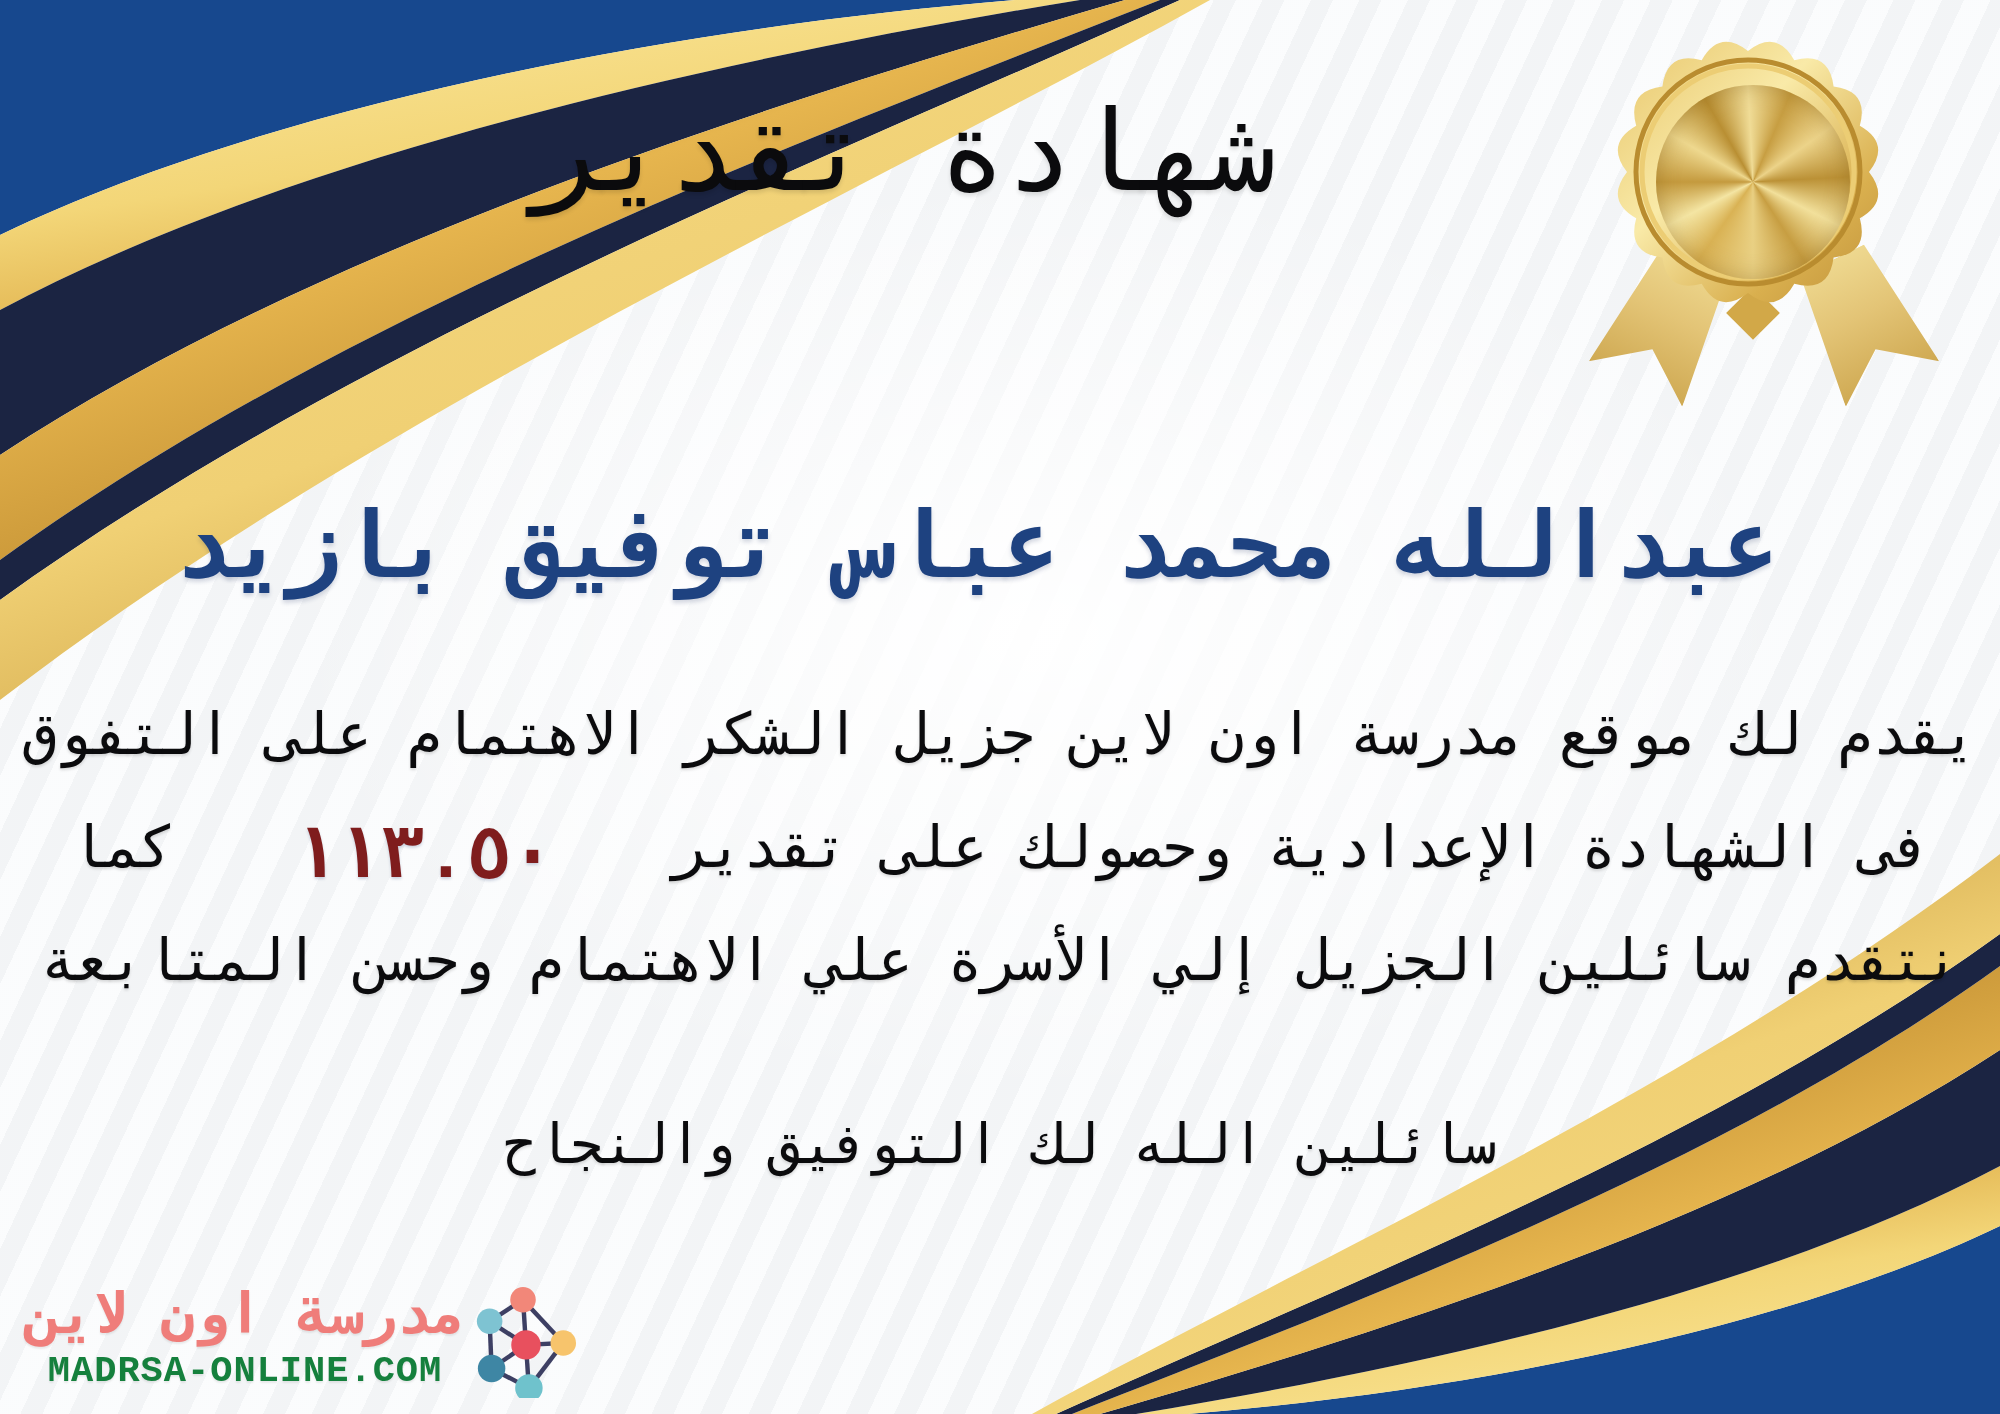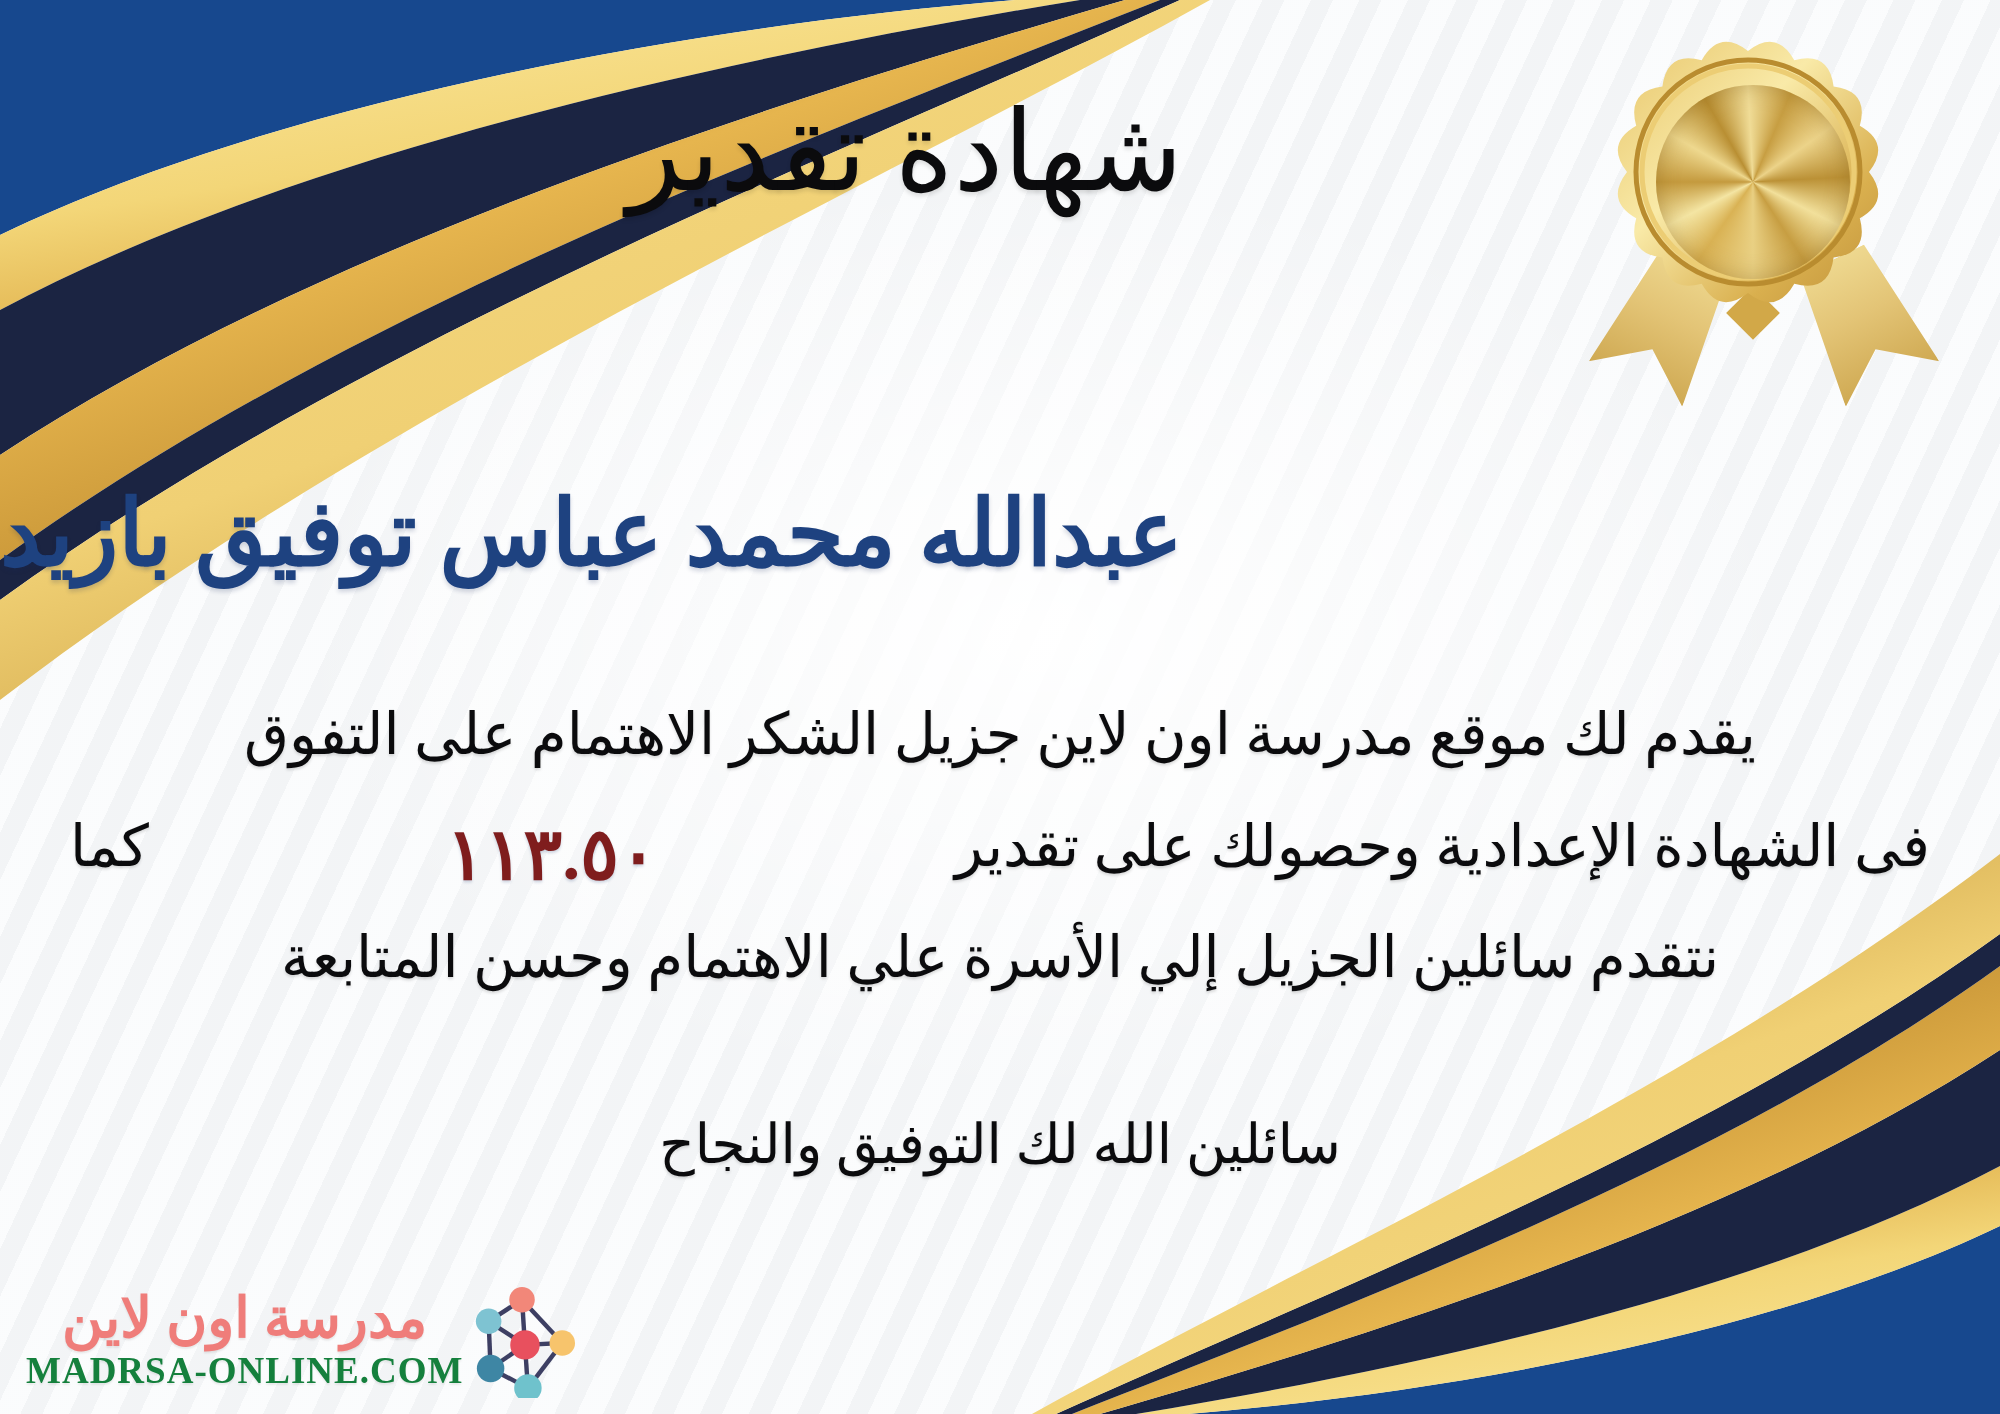--- a/index.html
+++ b/index.html
@@ -1,19 +1,19 @@
 <!DOCTYPE html>
 <html lang="ar" dir="rtl"><head>
 <meta charset="utf-8">
 <style>
   html,body{margin:0;padding:0;background:#e8e8e8;}
   #stage{
     position:relative;width:2000px;height:1414px;overflow:hidden;
     background:#fafbfc;
-    font-family:Liberation Serif, serif;
+    font-family:Liberation Mono, monospace;
     direction:rtl;
   }
   
   .stripes{position:absolute;inset:0;
     background:repeating-linear-gradient(115deg,#f0f2f4 0 20px,#fbfcfd 20px 44px);
     opacity:.75;}
   .wash{position:absolute;inset:0;
     background:radial-gradient(ellipse 1050px 640px at 52% 45%,rgba(255,255,255,.95),rgba(255,255,255,0) 72%);}
   
   .corner{position:absolute;pointer-events:none;}
@@ -29,21 +29,21 @@
   .rosette-tab{position:absolute;left:146px;top:272px;width:38px;height:38px;
     transform:rotate(45deg);background:#d2a848;}
   .rosette{position:absolute;left:0;top:0;width:330px;height:320px;}
   .medal-face{position:absolute;left:68px;top:63px;width:194px;height:194px;border-radius:50%;
     background:conic-gradient(from 215deg,#d9b254,#f4e5a3 28deg,#c49a3e 55deg,#eed88e 85deg,#b98f33 115deg,#f0dc96 142deg,#c79e42 168deg,#ecd389 200deg,#bb9136 232deg,#f2e09b 262deg,#c79e42 292deg,#e9d083 325deg,#d9b254 360deg);
     box-shadow:inset 0 0 22px rgba(120,80,10,.35);}
   
   .title{position:absolute;top:86px;left:0;width:1810px;text-align:center;
     font-size:112px;color:#0b0b0d;letter-spacing:0;
     text-shadow:0 3px 4px rgba(0,0,0,.12);}
-  .recipient{position:absolute;top:480px;left:0;width:1780px;text-align:left;
+  .recipient{position:absolute;top:492px;left:0;width:1780px;text-align:right;
     font-size:92px;font-weight:bold;color:#1e4280;
     text-shadow:0 3px 4px rgba(20,40,90,.18);}
   .bodytext{position:absolute;top:700px;left:0;width:2000px;color:#0b0b0d;
     font-size:58px;text-shadow:0 2px 3px rgba(0,0,0,.14);}
   .bodyline{width:100%;text-align:center;margin-bottom:32px;white-space:nowrap;}
   .bodyline2{display:flex;align-items:center;justify-content:space-between;
     width:1860px;margin:0 auto 32px auto;}
   .score{color:#7f1d1d;font-weight:bold;font-size:72px;line-height:1;
     text-shadow:0 2px 3px rgba(20,50,110,.2);margin-top:19px;}
   .closing{position:absolute;top:1112px;left:0;width:2000px;text-align:center;

